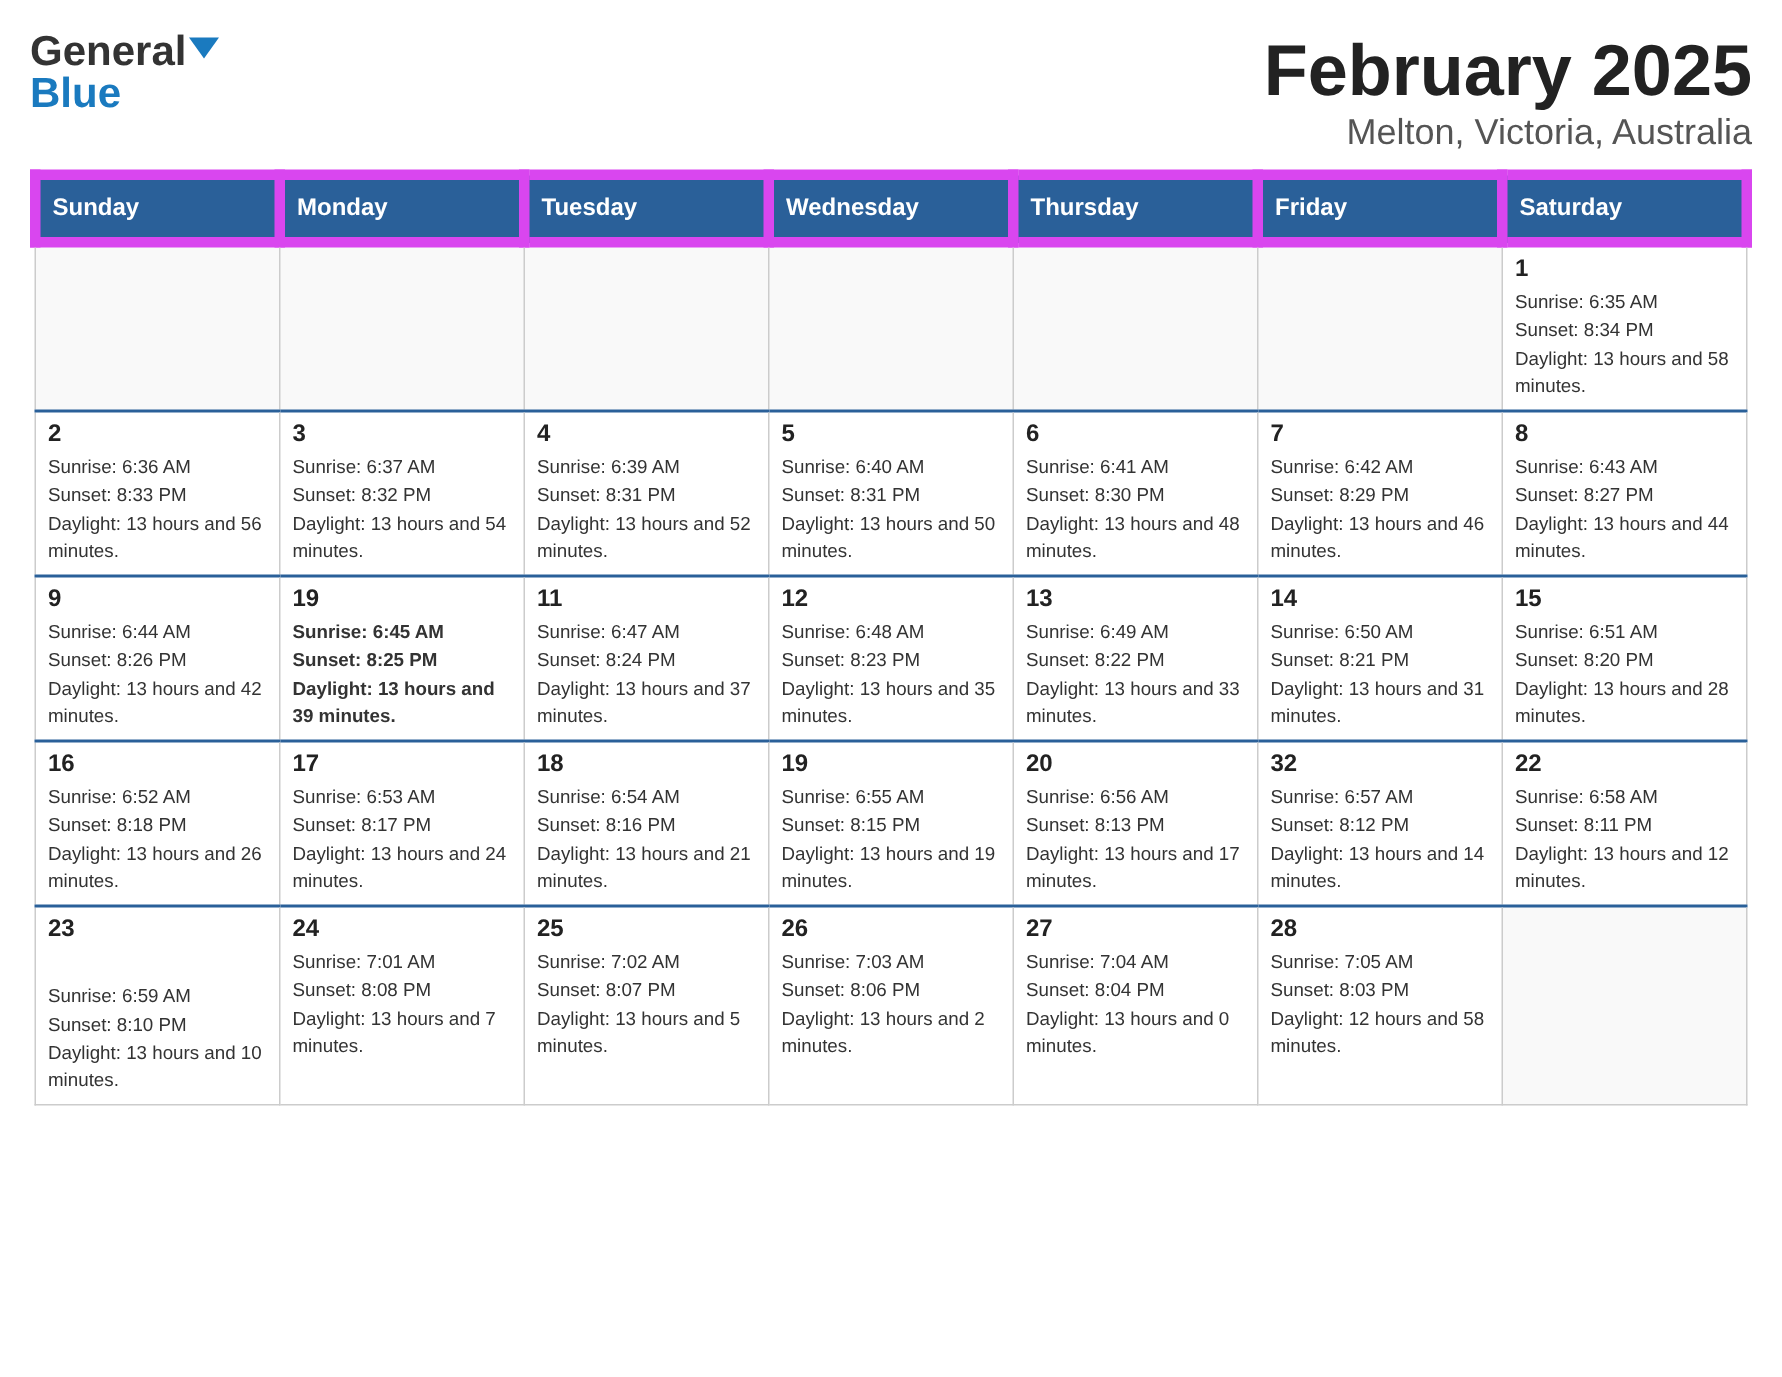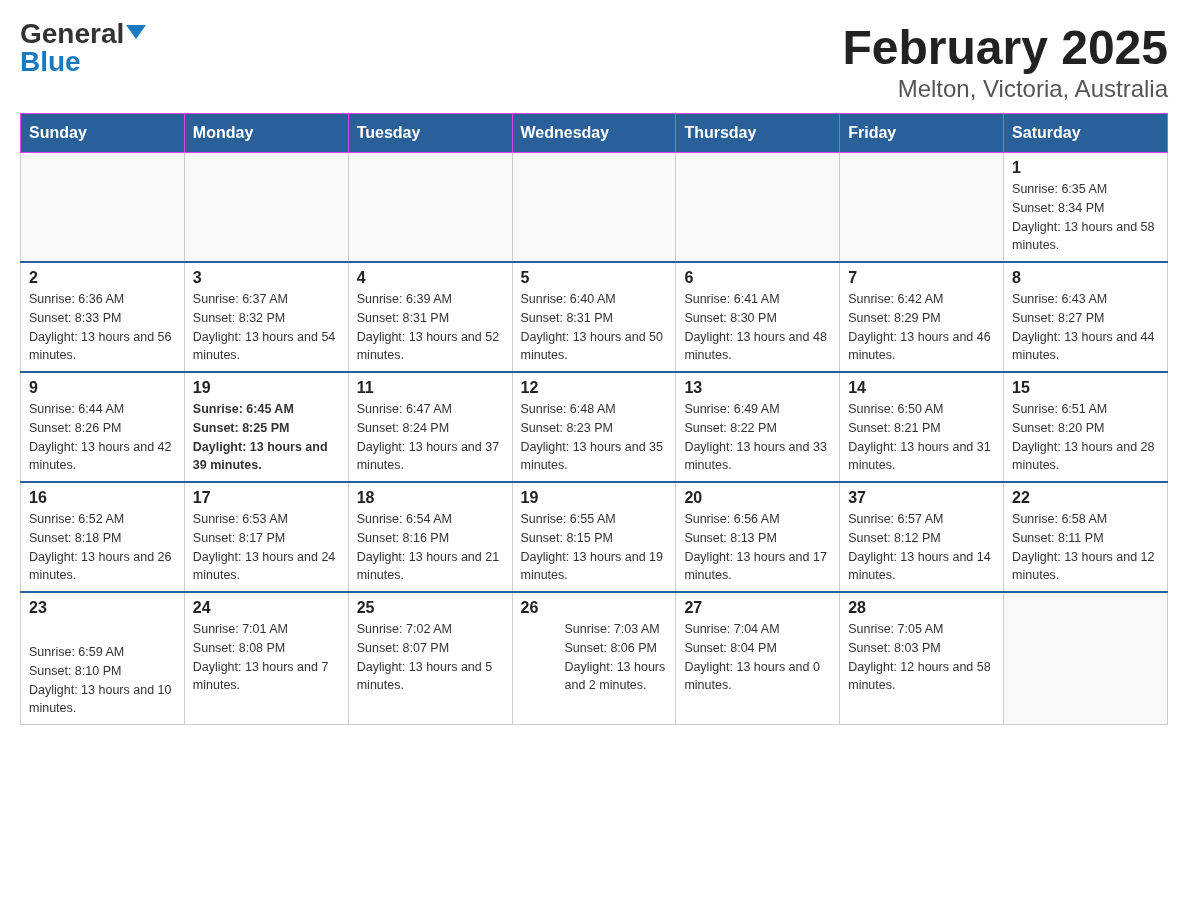--- a/index.html
+++ b/index.html
@@ -58,21 +58,21 @@
       border-collapse: collapse;
       margin-top: 10px;
     }
     .calendar th {
       background-color: #2a6099;
       color: #fff;
       font-size: 16px;
       font-weight: bold;
       padding: 10px 8px;
       text-align: left;
-      border: 1px solid #d946ef;
+      border: 7px solid #d946ef;
     }
     .calendar td {
       vertical-align: top;
       padding: 6px 8px;
       border: 1px solid #ccc;
       width: calc(100% / 7);
       min-height: 100px;
       font-size: 13px;
       color: #333;
     }
@@ -253,21 +253,21 @@
 Sunset: 8:15 PM
 Daylight: 13 hours and 19 minutes.</div>
         </td>
         <td>
           <span class="day-number">20</span>
           <div class="day-info" style="white-space: pre-line;">Sunrise: 6:56 AM
 Sunset: 8:13 PM
 Daylight: 13 hours and 17 minutes.</div>
         </td>
         <td>
-          <span class="day-number">37</span>
+          <span class="day-number">32</span>
           <div class="day-info" style="white-space: pre-line;">Sunrise: 6:57 AM
 Sunset: 8:12 PM
 Daylight: 13 hours and 14 minutes.</div>
         </td>
         <td>
           <span class="day-number">22</span>
           <div class="day-info" style="white-space: pre-line;">Sunrise: 6:58 AM
 Sunset: 8:11 PM
 Daylight: 13 hours and 12 minutes.</div>
         </td>
@@ -286,21 +286,21 @@
 Daylight: 13 hours and 7 minutes.</div>
         </td>
         <td>
           <span class="day-number">25</span>
           <div class="day-info" style="white-space: pre-line;">Sunrise: 7:02 AM
 Sunset: 8:07 PM
 Daylight: 13 hours and 5 minutes.</div>
         </td>
         <td>
           <span class="day-number">26</span>
-          <div class="day-info" style="white-space: pre-line; margin-left: 44px;">Sunrise: 7:03 AM
+          <div class="day-info" style="white-space: pre-line;">Sunrise: 7:03 AM
 Sunset: 8:06 PM
 Daylight: 13 hours and 2 minutes.</div>
         </td>
         <td>
           <span class="day-number">27</span>
           <div class="day-info" style="white-space: pre-line;">Sunrise: 7:04 AM
 Sunset: 8:04 PM
 Daylight: 13 hours and 0 minutes.</div>
         </td>
         <td>

